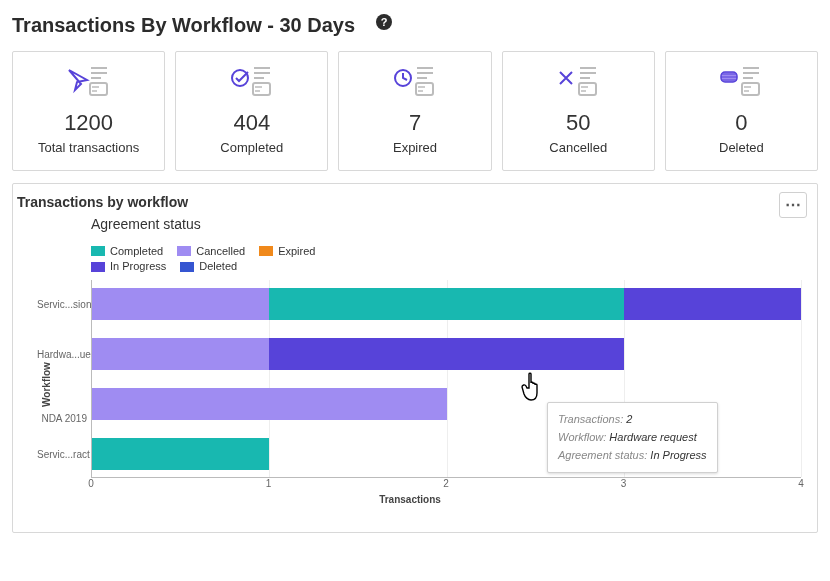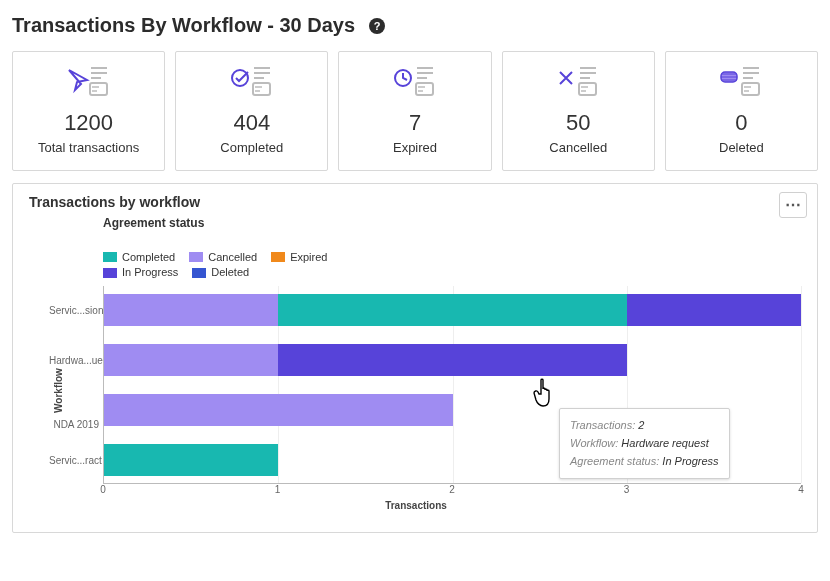--- a/index.html
+++ b/index.html
@@ -12,22 +12,22 @@
     position: relative;
     padding: 10px 12px;
     color: #333;
   }
   .page-title {
     font-size: 20px;
     font-weight: 600;
     color: #2c2c2c;
     margin: 4px 0 14px 0;
     display: flex;
-    align-items: center;
-    gap: 14px;
+    align-items: flex-start;
+    gap: 21px;
   }
   .help-icon {
     display:inline-flex;
     width:16px; height:16px;
     border-radius:50%;
     background:#2c2c2c;
     color:#fff;
     font-size:11px;
     font-weight:700;
     align-items:center;
@@ -54,21 +54,21 @@
     margin-bottom:4px;
   }
   .metric-label {
     font-size:13px;
     color:#333;
     line-height:1.2;
   }
   .panel {
     border:1px solid #d8d8d8;
     border-radius:2px;
-    padding:10px 14px 6px 16px;
+    padding:10px 14px 6px 4px;
     position:relative;
     height: 350px;
   }
   .panel-title {
     font-size:14px;
     font-weight:700;
     margin-bottom:6px;
   }
   .panel-menu {
     position:absolute;
@@ -78,24 +78,24 @@
     border-radius:3px;
     display:flex;
     align-items:center;
     justify-content:center;
     font-size:16px;
     font-weight:700;
     color:#555;
     cursor:pointer;
   }
   .legend-title {
-    font-size:12px;
-    font-weight:700;
+    font-size:14px;
+    font-weight:400;
     margin-left:74px;
-    margin-bottom:20px;
+    margin-bottom:12px;
   }
   .legend {
     margin-left:74px;
     font-size:11px;
     line-height:1.4;
     margin-bottom:6px;
   }
   .legend-row { display:flex; gap:14px; }
   .legend-item { display:flex; align-items:center; gap:5px; }
   .swatch { width:14px; height:10px; display:inline-block; }

